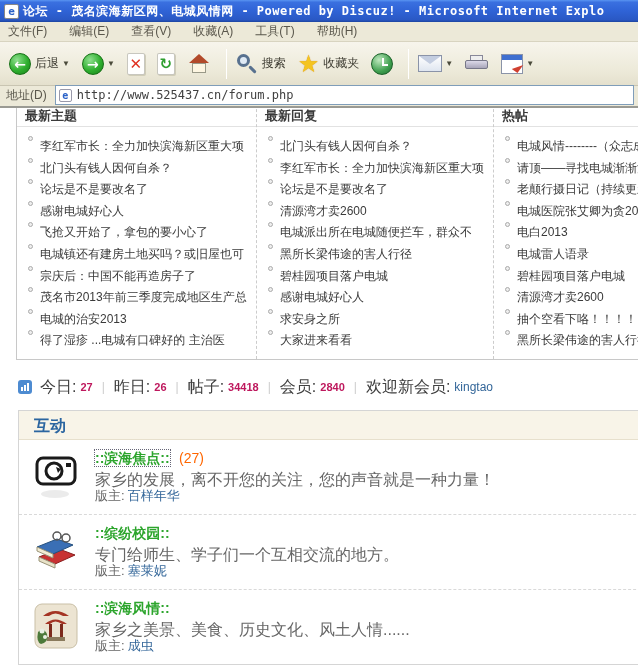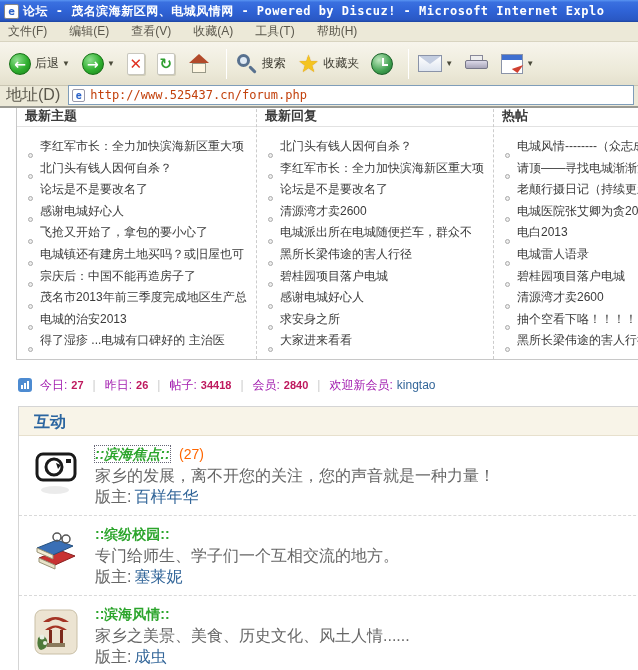--- a/index.html
+++ b/index.html
@@ -48,64 +48,64 @@
   .printer { width:24px; height:18px; position:relative; }
   .printer .top { position:absolute; left:5px; top:0; width:13px; height:6px; background:#eee; border:1px solid #889; }
   .printer .base { position:absolute; left:0; top:5px; width:23px; height:9px; background:linear-gradient(180deg,#dcd9e8,#a9a6ba); border:1px solid #778; border-radius:2px; }
   .edit-ic { width:22px; height:20px; background:#fff; border:1px solid #8a93a8; position:relative; }
   .edit-ic:before { content:""; position:absolute; top:0; left:0; right:0; height:5px; background:#3f6fd0; }
   .edit-ic:after { content:""; position:absolute; right:1px; bottom:1px; width:0; height:0;
     border-left:7px solid transparent; border-bottom:10px solid #d04030; transform:rotate(35deg); }
 
   
   .addressbar { height:18px; background:#ece9d8; display:flex; align-items:center; padding:0 4px 0 6px; }
-  .addr-label { font-size:16px; color:#5a574c; margin-right:8px; white-space:nowrap; }
+  .addr-label { font-size:12px; color:#5a574c; margin-right:8px; white-space:nowrap; }
   .addr-input { flex:1; height:20px; background:#fff; border:1px solid #7f9db9; display:flex; align-items:center; padding:0 3px; }
   .addr-ie { width:13px; height:13px; border:1px solid #99a; border-radius:2px; background:#fff; color:#2a62c8;
     font:bold 10px/11px "DejaVu Sans Mono",monospace; text-align:center; margin-right:5px; flex:0 0 auto; }
-  .addr-url { font:12px/14px "DejaVu Sans Mono",monospace; color:#c2410c; white-space:nowrap; }
+  .addr-url { font:12px/14px "DejaVu Sans Mono",monospace; color:#404040; white-space:nowrap; }
   .addr-under { height:4px; background:#ece9d8; border-bottom:2px solid #9a9a93; }
 
   
   .page { position:relative; height:564px; background:#fff; overflow:hidden; padding-left:16px; }
 
   .columns-box { width:706px; margin-top:-10px; border:1px solid #c8c8c8; background:#fff; display:flex; }
   .col { width:240px; flex:0 0 auto; }
   .col.mid { width:237px; }
   .col.last { flex:1 1 auto; }
   .col:not(.last){ border-right:1px dashed #ccc; }
   .col-header { height:28px; line-height:34px; font-size:13px; font-weight:bold; color:#3a3a3a; padding-left:8px; border-bottom:1px solid #e2e2e2; overflow:hidden; }
   .topic-list { list-style:none; padding:9px 4px 7px 11px; }
-  .topic-list li { height:21.6px; line-height:21.6px; white-space:nowrap; overflow:hidden; display:flex; align-items:flex-end; }
+  .topic-list li { height:21.6px; line-height:21.6px; white-space:nowrap; overflow:hidden; display:flex; align-items:flex-start; }
   .blt { width:5px; height:5px; border:1px solid #aaa; border-radius:50%; background:#eee; margin-right:7px; flex:0 0 auto; }
   .topic-t { font-size:12px; color:#3a3a3a; }
 
   .stats-row { display:flex; align-items:center; margin:17px 0 0 2px; }
   .stats-ic { width:14px; height:14px; border-radius:3px; background:#4d8bd1; margin-right:8px; position:relative; flex:0 0 auto;}
   .stats-ic:after { content:""; position:absolute; left:3px; bottom:3px; width:2px; height:4px; background:#fff;
     box-shadow:3px 0 0 #fff, 3px -2px 0 #fff, 6px 0 0 #fff, 6px -4px 0 #fff; }
-  .stats-row .lab { font-size:12px; color:#a21caf; }
+  .stats-row .lab { font-size:16px; color:#404040; }
   .stats-row .num { font-size:11px; color:#be185d; font-weight:bold; margin-left:4px; }
   .stats-row .pipe { color:#ccc; margin:0 9px; font-size:12px; }
   .stats-row .newest { font-size:12px; color:#336699; margin-left:4px; }
 
   .section-box { width:704px; border:1px solid #d5d5d5; margin:12px 0 0 2px; background:#fff; }
   .section-header { height:29px; background:#f8f4e8; border-bottom:1px solid #e7e0cd; line-height:29px; padding-left:15px; }
   .section-title { font-size:16px; font-weight:bold; color:#2b65a0; }
 
   .forum-row { display:flex; padding:9px 10px 10px 14px; }
   .forum-row + .forum-row { border-top:1px dashed #d9d9d9; }
   .f-icon { width:46px; height:48px; flex:0 0 auto; margin-top:3px; }
   .f-body { margin-left:16px; }
   .f-titleline { line-height:18px; }
   .f-title { font-size:14px; font-weight:bold; color:#2da52d; text-decoration:none; }
-  .f-title.focused { outline:1px dotted #667;font-style:italic; }
+  .f-title.focused { outline:1px dotted #667; }
   .f-count { font-size:14px; color:#ff6600; margin-left:5px; }
   .f-desc { font-size:16px; color:#666; margin-top:5px; line-height:16px; }
-  .f-modline { font-size:16px; color:#666; margin-top:5px; line-height:16px; }
+  .f-modline { font-size:13px; color:#666; line-height:16px; }
   .f-mod { color:#336699; margin-left:3px; }
 </style>
 </head>
 <body>
 
 <div class="window">
 
   <div class="titlebar">
     <div class="ie-doc-icon">e</div>
     <span class="title-text">论坛 - 茂名滨海新区网、电城风情网 - Powered by Discuz! - Microsoft Internet Explo</span>

